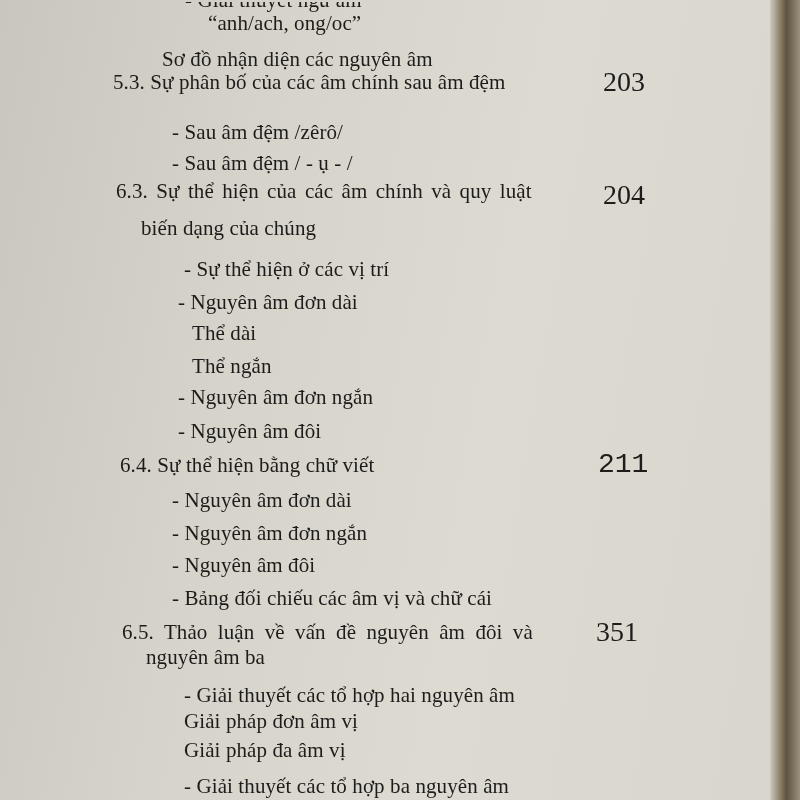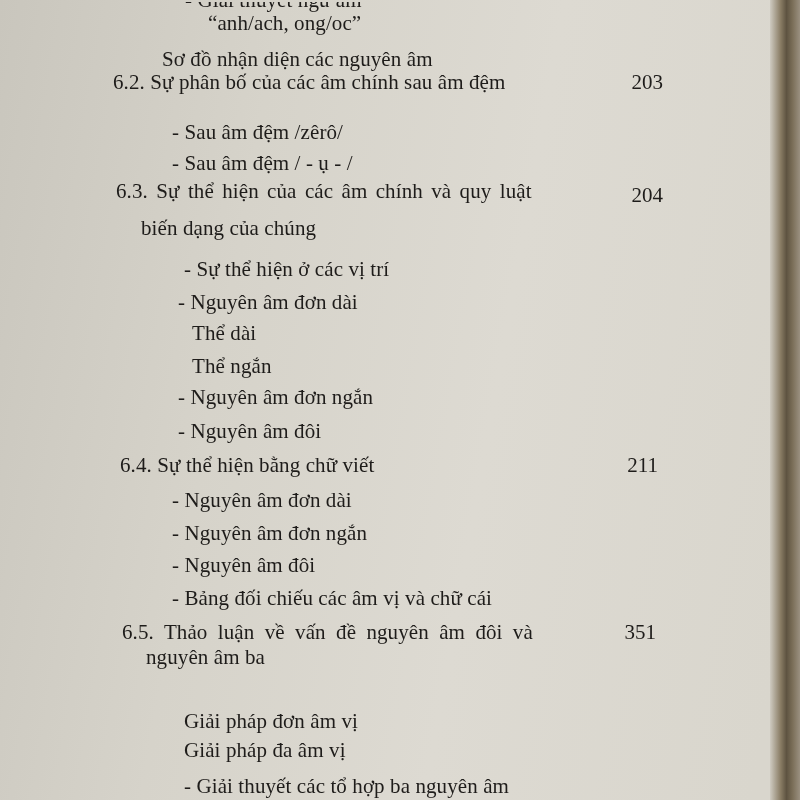--- a/index.html
+++ b/index.html
@@ -11,34 +11,34 @@
   }
   .page { position: absolute; inset: 0; }
   .spine {
     position: absolute; top: 0; left: 770px; width: 30px; height: 800px;
     background: linear-gradient(90deg, #cfcbc1 0%, #8a7d65 35%, #5e5341 55%, #7a6e58 75%, #9a9080 100%);
   }
   .line {
     position: absolute; font-size: 21px; line-height: 24px; white-space: nowrap;
     letter-spacing: 0.1px;
   }
-  .pg { position: absolute; font-size: 21px; line-height: 24px; text-align: right; width: 60px; }
+  .pg { position: absolute; font-size: 28px; line-height: 24px; width: 60px; }
   .cut { clip-path: inset(14px 0 0 0); }
 </style>
 </head>
 <body>
 
 <div class="page">
 
   <div class="line cut" style="left:185px; top:-12px;">- Giải thuyết ngữ âm</div>
   <div class="line" style="left:208px; top:11px;">“anh/ach, ong/oc”</div>
   <div class="line" style="left:162px; top:47px;">Sơ đồ nhận diện các nguyên âm</div>
 
   <div class="line" style="left:113px; top:70px;">
-    <span>6.2.</span>
+    <span>5.3.</span>
     <span>Sự phân bố của các âm chính sau âm đệm</span>
   </div>
   <div class="pg" style="left:603px; top:70px;">203</div>
   <div class="line" style="left:172px; top:120px;">- Sau âm đệm /zêrô/</div>
   <div class="line" style="left:172px; top:151px;">- Sau âm đệm / - ụ - /</div>
 
   <div class="line" style="left:116px; top:179px; word-spacing:3px;">
     <span>6.3.</span>
     <span>Sự thể hiện của các âm chính và quy luật</span>
   </div>
@@ -48,30 +48,31 @@
   <div class="line" style="left:178px; top:290px;">- Nguyên âm đơn dài</div>
   <div class="line" style="left:192px; top:321px;">Thể dài</div>
   <div class="line" style="left:192px; top:354px;">Thể ngắn</div>
   <div class="line" style="left:178px; top:385px;">- Nguyên âm đơn ngắn</div>
   <div class="line" style="left:178px; top:419px;">- Nguyên âm đôi</div>
 
   <div class="line" style="left:120px; top:453px;">
     <span>6.4.</span>
     <span>Sự thể hiện bằng chữ viết</span>
   </div>
-  <div class="pg" style="left:598px; top:453px;">211</div>
+  <div class="pg" style="left:598px; top:453px;font-family:Liberation Mono, monospace;">211</div>
   <div class="line" style="left:172px; top:488px;">- Nguyên âm đơn dài</div>
   <div class="line" style="left:172px; top:521px;">- Nguyên âm đơn ngắn</div>
   <div class="line" style="left:172px; top:553px;">- Nguyên âm đôi</div>
   <div class="line" style="left:172px; top:586px;text-align:right;">- Bảng đối chiếu các âm vị và chữ cái</div>
 
   <div class="line" style="left:122px; top:620px; word-spacing:5px;text-align:center;">
     <span>6.5.</span>
     <span>Thảo luận về vấn đề nguyên âm đôi và</span>
   </div>
   <div class="pg" style="left:596px; top:620px;">351</div>
   <div class="line" style="left:146px; top:645px;">nguyên âm ba</div>
+  <div class="line" style="left:184px; top:683px;">- Giải thuyết các tổ hợp hai nguyên âm</div>
   <div class="line" style="left:184px; top:709px;">Giải pháp đơn âm vị</div>
   <div class="line" style="left:184px; top:738px;">Giải pháp đa âm vị</div>
   <div class="line" style="left:184px; top:774px;">- Giải thuyết các tổ hợp ba nguyên âm</div>
 
   <div class="spine"></div>
 </div>
 
 </body></html>

